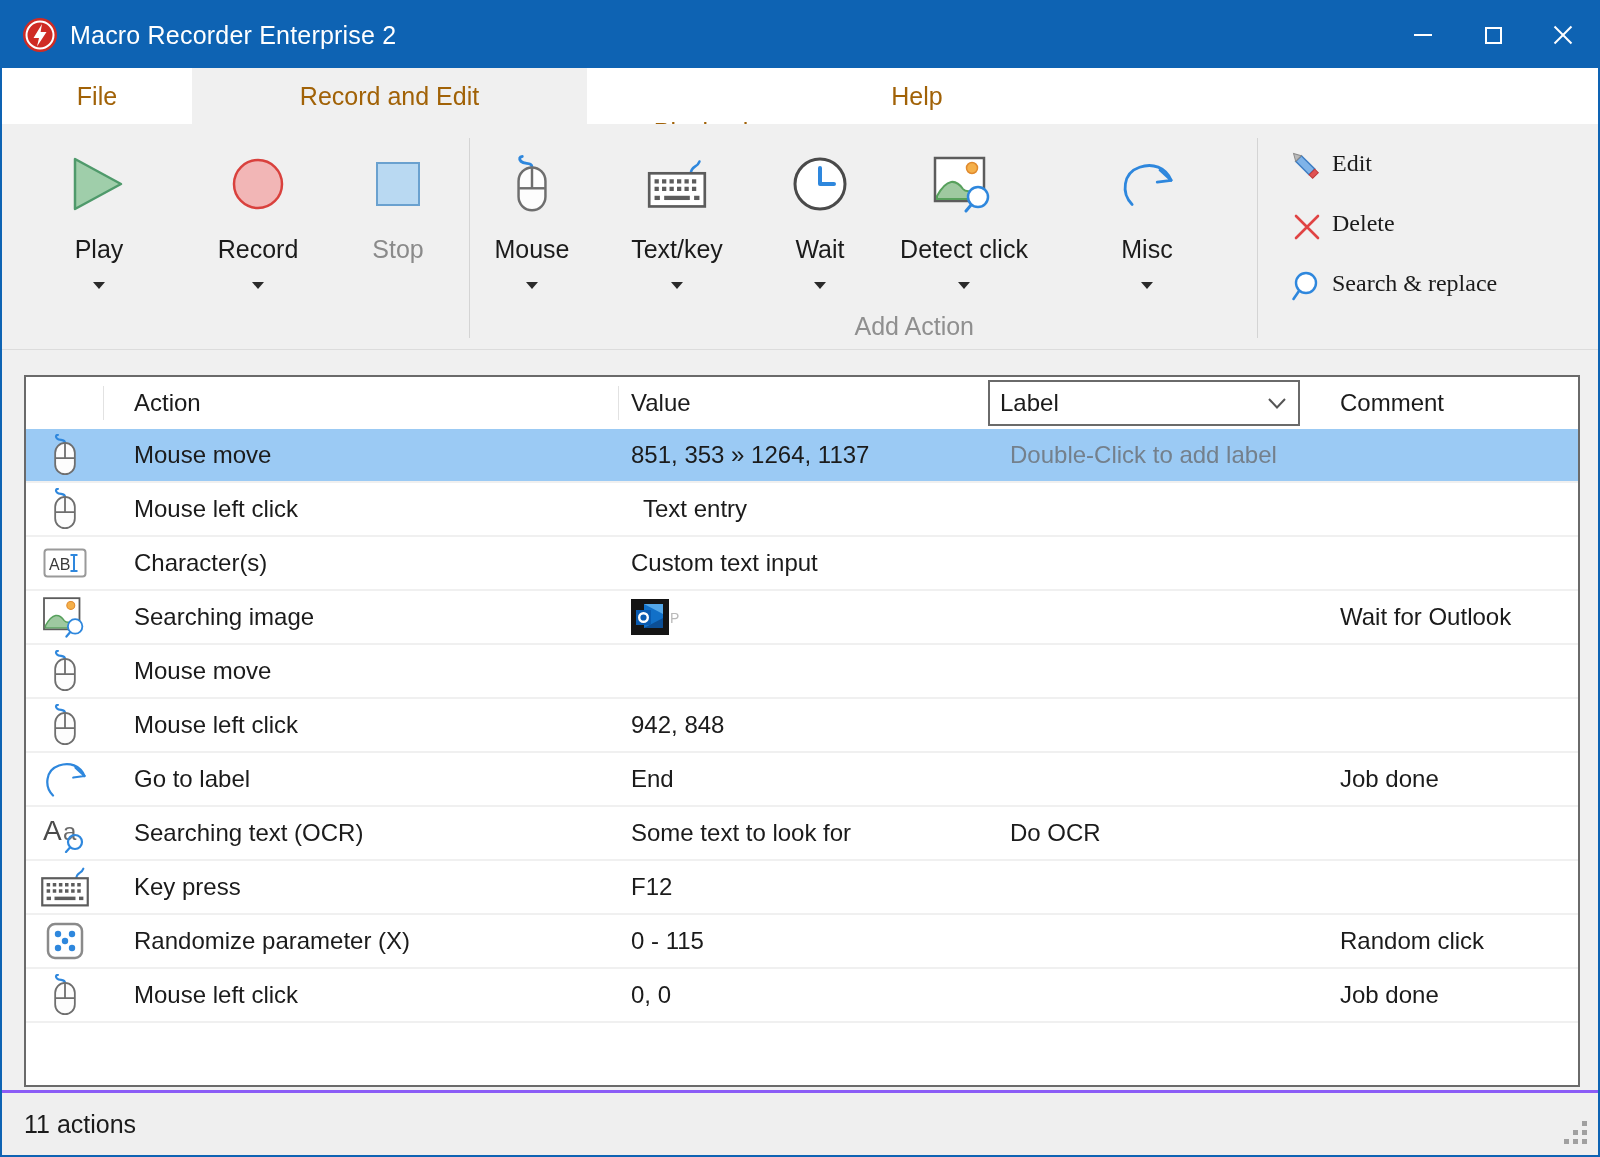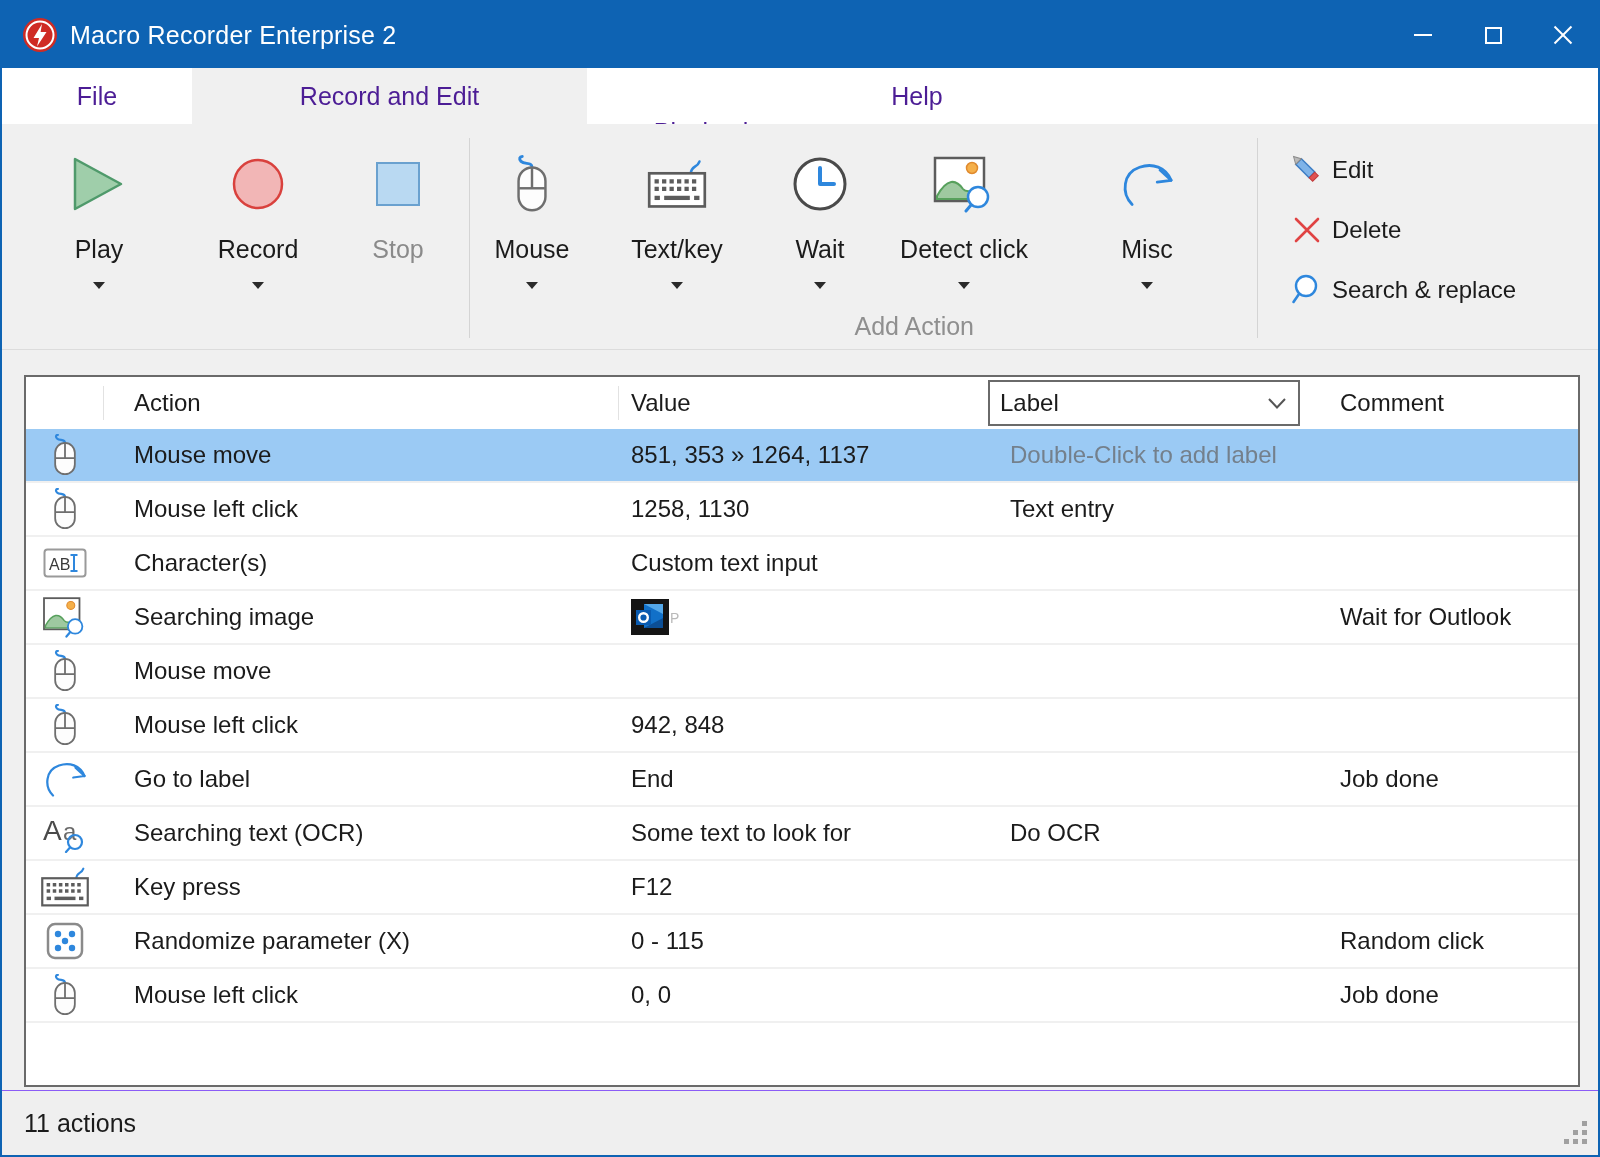--- a/index.html
+++ b/index.html
@@ -25,21 +25,21 @@
   }
   .close-glyph::before { transform: rotate(45deg); }
   .close-glyph::after  { transform: rotate(-45deg); }
   
   .tabbar {
     position: absolute; left: 0; top: 66px; right: 0; height: 56px;
     background: #ffffff; display: flex;
   }
   .tab {
     height: 100%; display: flex; align-items: center; justify-content: center;
-    font-size: 25px; color: #4c1d95; cursor: default;
+    font-size: 25px; color: #a16207; cursor: default;
   }
   .tab:nth-child(1) { width: 190px; }
   .tab:nth-child(2) { width: 395px; }
   .tab:nth-child(3) { width: 235px; margin-top: 36px; }
   .tab:nth-child(4) { width: 190px; }
   .tab.active { background: #f0f0f0; }
   
   .ribbon {
     position: absolute; left: 0; top: 122px; right: 0; height: 226px;
     background: #f0f0f0; border-bottom: 1px solid #dcdcdc;
@@ -54,21 +54,21 @@
     margin-top: 16px; width: 0; height: 0;
     border-left: 6px solid transparent; border-right: 6px solid transparent; border-top: 7px solid #2a2a2a;
   }
   .arrow-spacer { margin-top: 16px; height: 7px; }
   .vsep { position: absolute; top: 14px; width: 1px; height: 200px; background: #d4d4d4; }
   .group-label {
     position: absolute; top: 188px; width: 220px; text-align: right;
     font-size: 25px; color: #8f8f8f;
   }
   .edit-item {
-    position: absolute; left: 1288px; height: 40px; display: flex; align-items: center;
+    position: absolute; left: 1288px; height: 40px; display: flex;  font-family: Liberation Serif, serif;
   }
   .edit-item .eicon { width: 34px; height: 34px; display: flex; align-items: center; justify-content: center; }
   .edit-item .elbl { margin-left: 8px; font-size: 24px; color: #1b1b1b; white-space: nowrap; }
   
   .content-area { position: absolute; left: 0; top: 348px; right: 0; bottom: 65px; background: #f0f0f0; }
   .table {
     position: absolute; left: 22px; top: 25px; width: 1556px; height: 712px;
     background: #fff; border: 2px solid #6a6a6a; overflow: hidden;
   }
   .thead { display: flex; height: 52px; align-items: stretch; }
@@ -90,21 +90,21 @@
   }
   .combobox .cbx-chevron { margin-left: auto; }
   .trow { display: flex; height: 54px; border-bottom: 2px solid #f0f0f0; font-size: 24px; color: #1b1b1b; }
   .trow.selected { background: #9bcaf4; }
   .trow .c-label.placeholder { color: #74808c; }
   .c-icon svg { max-height: 42px; max-width: 58px; }
   .outlook-thumb { display: inline-flex; }
   
   .statusbar {
     position: absolute; left: 0; right: 0; bottom: 0; height: 65px;
-    background: #efefef; border-top: 1px solid #8b5cf6;
+    background: #efefef; border-top: 3px solid #8b5cf6;
     display: flex; align-items: center;
   }
   .status-text { margin-left: 22px; font-size: 25px; color: #1b1b1b; }
   .resize-grip { position: absolute; right: 10px; bottom: 10px; }
 </style>
 </head>
 <body>
 
 <div class="win">
 
@@ -291,21 +291,20 @@
           <div class="trow">
             <div class="cell c-icon">
               <svg width="44" height="58" viewBox="0 0 36 47">
                 <path d="M18 10 C18 5 12 8 9 5 C7 3 8 1 10 1" fill="none" stroke="#2e87dd" stroke-width="2.4" stroke-linecap="round"></path>
                 <rect x="7" y="10" width="22" height="35" rx="11" fill="#fdfdfd" stroke="#6e6e6e" stroke-width="2"></rect>
                 <line x1="18" y1="10" x2="18" y2="27" stroke="#6e6e6e" stroke-width="2"></line>
                 <line x1="7.5" y1="27" x2="28.5" y2="27" stroke="#6e6e6e" stroke-width="2"></line>
               </svg>
             </div>
             <div class="cell c-action">Mouse left click</div>
-            <div class="cell c-value">1258, 1130</div>
             <div class="cell c-label">Text entry</div>
             <div class="cell c-comment"></div>
           </div>
           <div class="trow">
             <div class="cell c-icon">
               <svg width="44" height="30" viewBox="0 0 44 30">
                 <rect x="1.5" y="1.5" width="41" height="27" rx="3" fill="#ffffff" stroke="#9a9a9a" stroke-width="2"></rect>
                 <text x="6" y="21.5" font-size="16" font-family="Liberation Sans, sans-serif" fill="#3a3a3a">AB</text>
                 <path d="M31 7 v16 M27.5 7 h7 M27.5 23 h7" fill="none" stroke="#2e87dd" stroke-width="2"></path>
               </svg>

